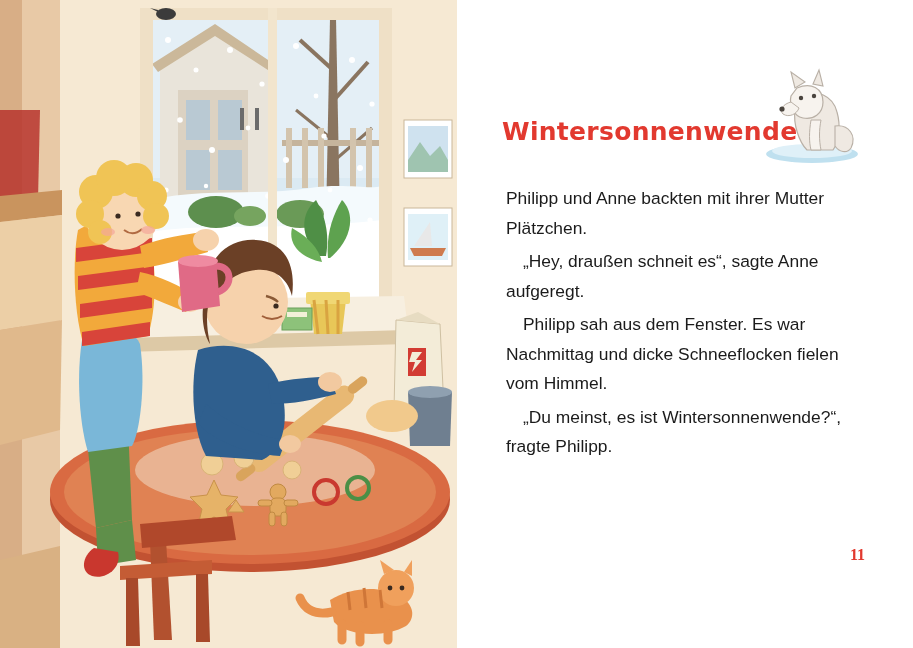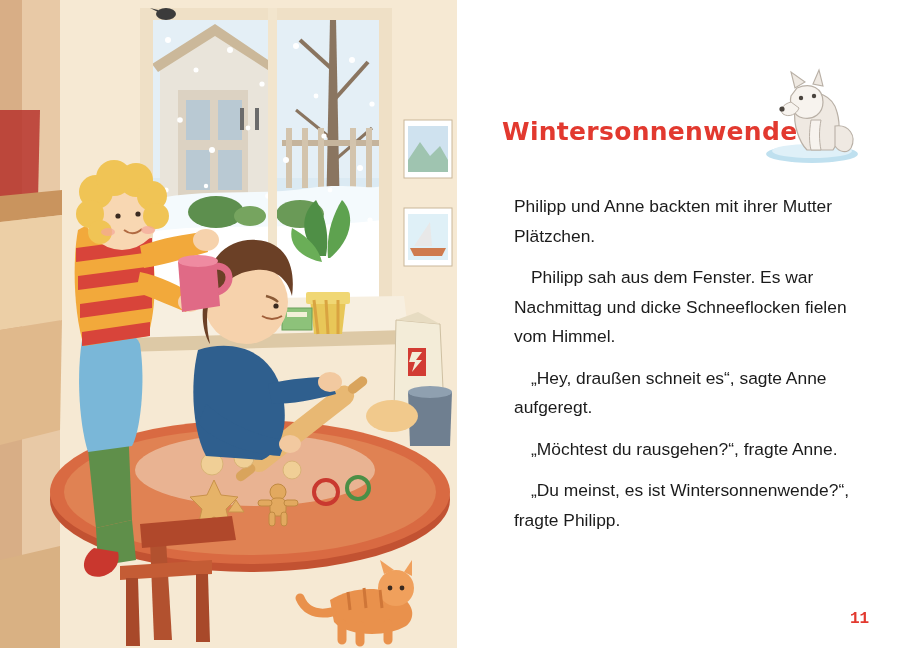--- a/index.html
+++ b/index.html
@@ -58,27 +58,27 @@
   .body-text {
     position: absolute;
     left: 45px;
     top: 180px;
     width: 370px;
     font-family: "Liberation Sans", sans-serif;
     font-size: 17.4px;
     line-height: 29.5px;
     color: #1b1b1b;
   }
-  .body-text p { margin: 12px; }
+  .body-text p { margin: 4px; }
   .body-text p.ind { text-indent: 17px; }
   .page-number {
     position: absolute;
     left: 393px;
-    top: 610px;
-    font-family: Liberation Mono, monospace;
+    top: 546px;
+    font-family: Liberation Serif, serif;
     font-weight: bold;
     font-size: 16px;
     color: #e2392f;
   }
 </style>
 </head>
 <body>
 
 <div class="page">
 
@@ -362,22 +362,21 @@
       <path d="M44,40 C36,42 32,48 36,52 C42,56 50,52 52,46 Z" fill="#f7f3ee" stroke="#b9b0a6" stroke-width="1"></path>
       <circle cx="35" cy="47" r="2.6" fill="#4a443e"></circle>
       <circle cx="54" cy="36" r="2.2" fill="#4a443e"></circle>
       <circle cx="67" cy="34" r="2.2" fill="#4a443e"></circle>
     </svg>
 
     <h1 class="chapter-title">Wintersonnenwende</h1>
 
     <div class="body-text">
       <p>Philipp und Anne backten mit ihrer Mutter Plätzchen.</p>
+      <p class="ind">„Hey, draußen schneit es“, sagte Anne aufgeregt.</p>
       <p class="ind">Philipp sah aus dem Fenster. Es war Nachmittag und dicke Schneeflocken fielen vom Himmel.</p>
-      <p class="ind">„Hey, draußen schneit es“, sagte Anne aufgeregt.</p>
-      <p class="ind">„Möchtest du rausgehen?“, fragte Anne.</p>
       <p class="ind">„Du meinst, es ist Wintersonnenwende?“, fragte Philipp.</p>
     </div>
 
     <div class="page-number">11</div>
   </div>
 
 </div>
 
 </body></html>

